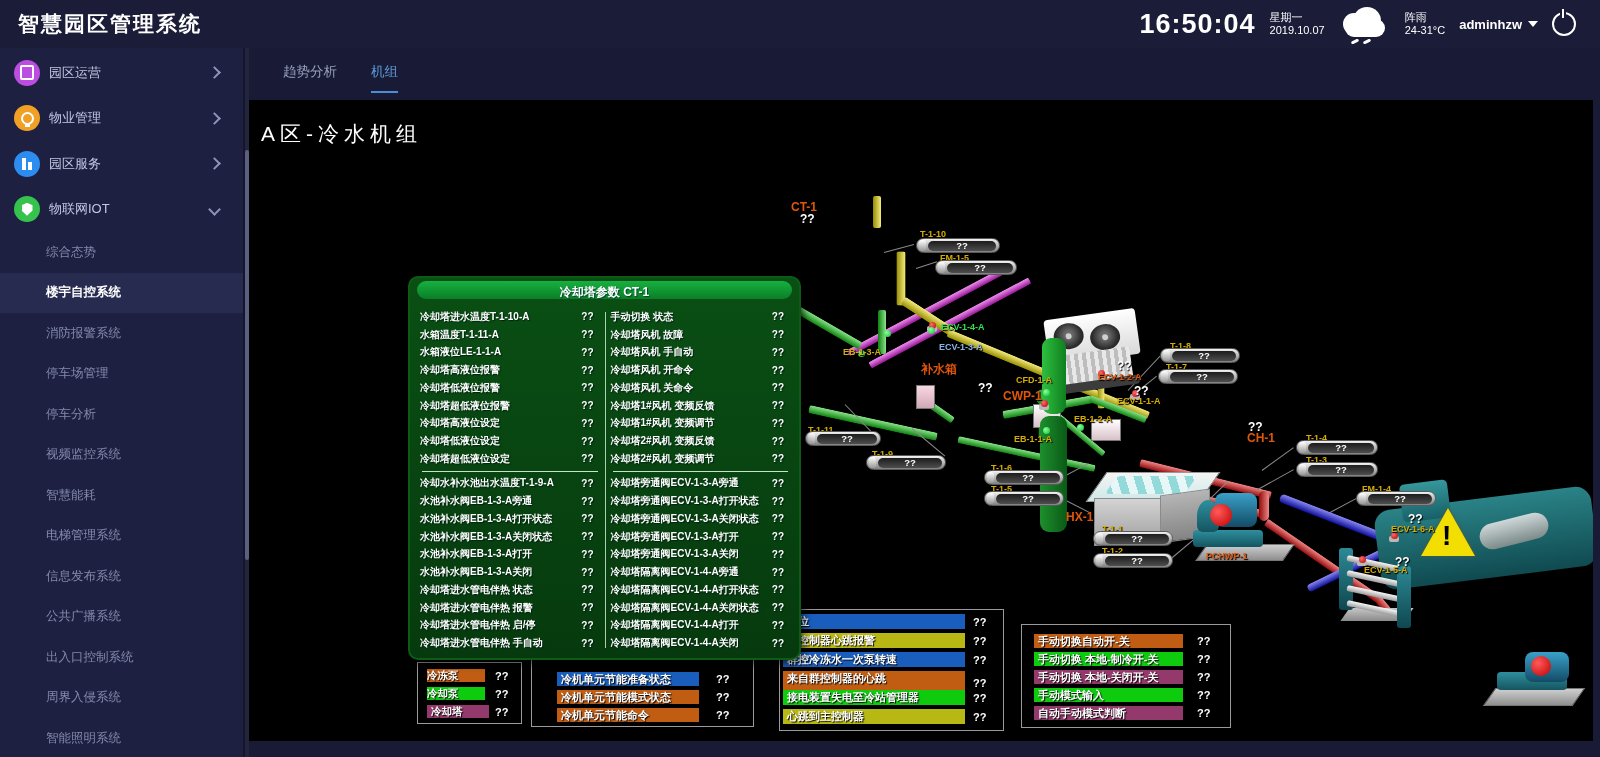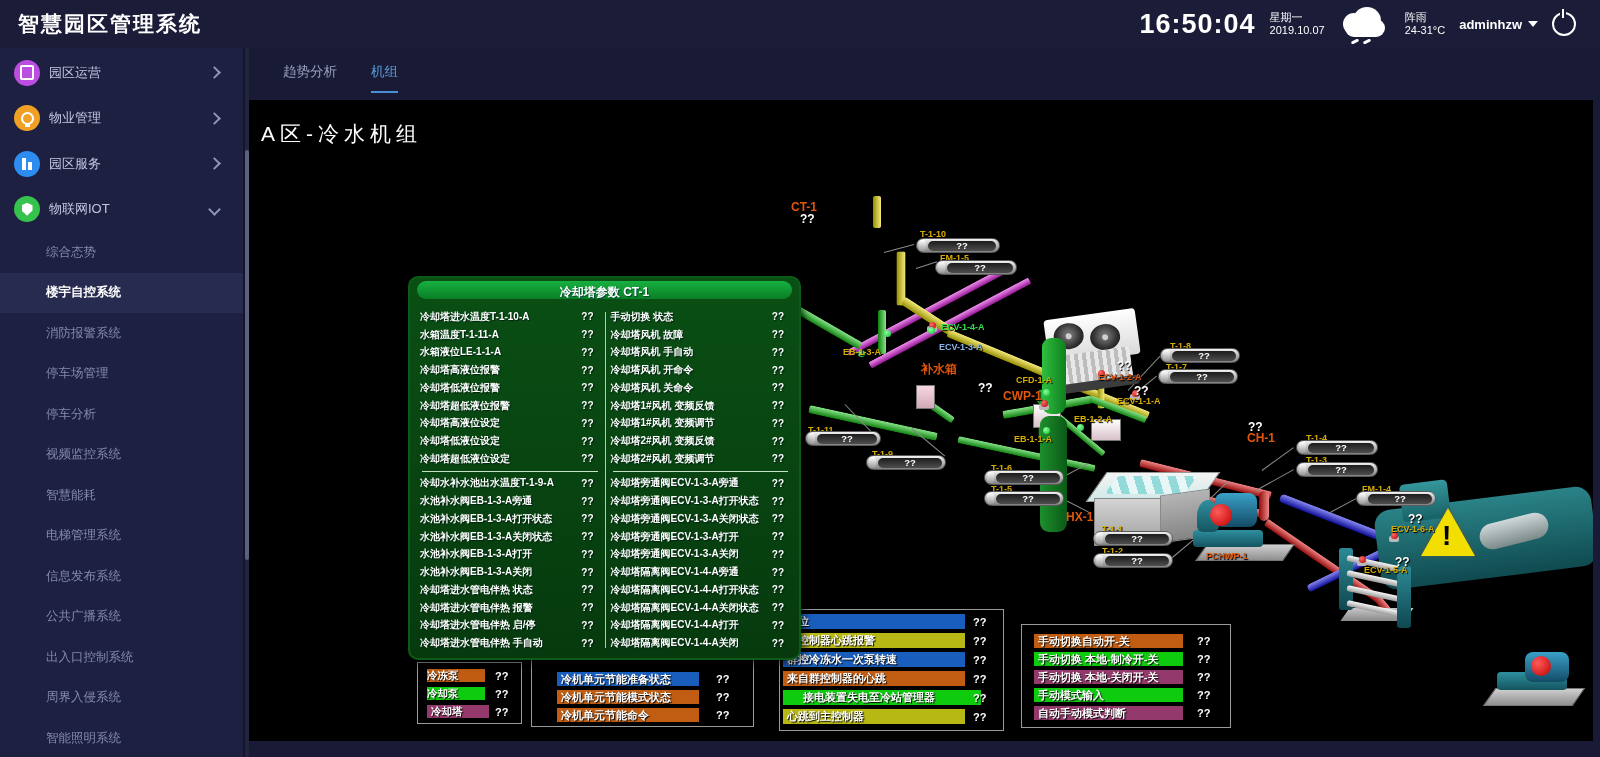--- a/index.html
+++ b/index.html
@@ -456,25 +456,25 @@
           </div>
           <div class="brow" style="left: 3px; top: 23px;">
             <div class="chip" style="background: rgb(184, 184, 20); width: 178px; height: 15px; font-size: 11px; line-height: 15px; padding-left: 4px;">主控制器心跳报警</div>
             <div class="bval" style="position: absolute; left: 190px; font-size: 11px;">??</div>
           </div>
           <div class="brow" style="left: 3px; top: 42px;">
             <div class="chip" style="background: rgb(26, 94, 189); width: 178px; height: 15px; font-size: 11px; line-height: 15px; padding-left: 4px;">群控冷冻水一次泵转速</div>
             <div class="bval" style="position: absolute; left: 190px; font-size: 11px;">??</div>
           </div>
           <div class="brow" style="left: 3px; top: 61px;">
-            <div class="chip" style="background: rgb(192, 93, 18); width: 178px; height: 15px; font-size: 11px; line-height: 15px; padding-left: 4px;">来自群控制器的心跳</div>
+            <div class="chip" style="background: rgb(192, 93, 18); width: 178px; height: 24px; font-size: 11px; line-height: 15px; padding-left: 4px;">来自群控制器的心跳</div>
             <div class="bval" style="position: absolute; left: 190px; font-size: 11px;">??</div>
           </div>
           <div class="brow" style="left: 3px; top: 80px;">
-            <div class="chip" style="background: rgb(14, 203, 14); width: 178px; height: 15px; font-size: 11px; line-height: 15px; padding-left: 20px;">接电装置失电至冷站管理器</div>
+            <div class="chip" style="background: rgb(14, 203, 14); width: 178px; height: 15px; font-size: 11px; line-height: 15px; padding-left: 4px;">接电装置失电至冷站管理器</div>
             <div class="bval" style="position: absolute; left: 190px; font-size: 11px;">??</div>
           </div>
           <div class="brow" style="left: 3px; top: 99px;">
             <div class="chip" style="background: rgb(184, 184, 20); width: 178px; height: 15px; font-size: 11px; line-height: 15px; padding-left: 4px;">心跳到主控制器</div>
             <div class="bval" style="position: absolute; left: 190px; font-size: 11px;">??</div>
           </div>
         </div>
       <div class="bpanel" id="bp4" style="left:772px;top:524px;width:208px;height:102px;">
           <div class="brow" style="left: 12px; top: 9px;">
             <div class="chip" style="background: rgb(192, 93, 18); width: 145px; height: 14px; font-size: 11px; line-height: 14px; padding-left: 4px;">手动切换自动开-关</div>

